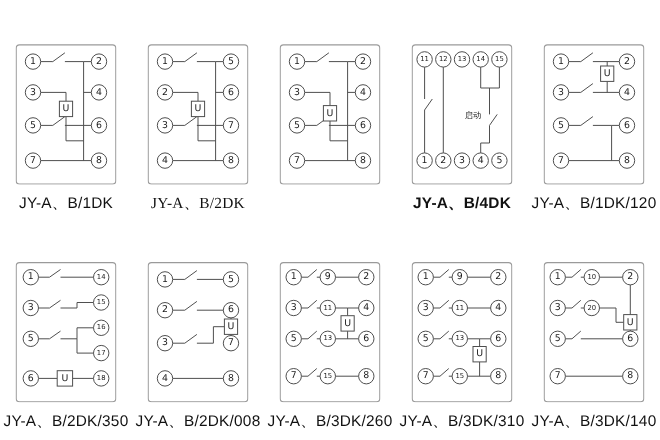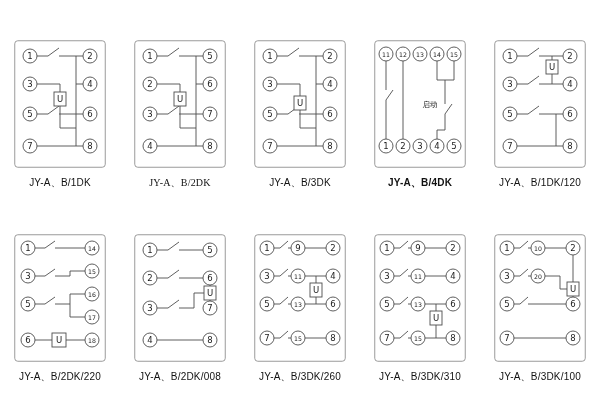--- a/index.html
+++ b/index.html
@@ -11,21 +11,21 @@
   #grid{
     display:grid;
     grid-template-columns:repeat(5,120px);
     row-gap:44px;
     padding-top:40px;
     justify-items:center;
   }
   .cell{display:flex;flex-direction:column;align-items:center;}
   .dlabel{
     margin-top:8px;
-    font-size:10px;
+    font-size:14px;
     color:#111111;
     white-space:nowrap;
     letter-spacing:0.2px;
     text-align:right;
   }
   svg{display:block;}
   svg text{
     font-family:"DejaVu Sans", sans-serif;
     fill:#1a1a1a;
     stroke:none;
@@ -203,21 +203,20 @@
         </g>
         <g>
           <circle cx="76" cy="106" r="7" fill="#ffffff" stroke="#4d4d4d" stroke-width="0.9"></circle>
           <text x="76" y="106" text-anchor="middle" dominant-baseline="central" font-size="8.5">8</text>
         </g>
         <g>
           <rect x="40" y="56" width="12" height="14" fill="#ffffff" stroke="#4d4d4d" stroke-width="0.9"></rect>
           <text x="46" y="63" text-anchor="middle" dominant-baseline="central" font-size="8.5">U</text>
         </g>
       </svg>
-      <div class="dlabel" style="color: rgb(17, 17, 17);">JY-A、B/3DK</div>
     </div>
     <div class="cell">
       <svg viewBox="0 0 92 128" width="92" height="128">
         <rect x="0.75" y="0.75" width="90.5" height="126.5" rx="3" fill="none" stroke="#9a9a9a" stroke-width="1"></rect>
         <g stroke="#4d4d4d" stroke-width="0.9" fill="none">
           <polyline points="12,21 12,50"></polyline>
           <polyline points="12,60 12,99"></polyline>
           <polyline points="29,21 29,99"></polyline>
           <polyline points="63,21 63,40"></polyline>
           <polyline points="80,21 80,40"></polyline>
@@ -386,21 +385,21 @@
         </g>
         <g>
           <circle cx="78" cy="106" r="7" fill="#ffffff" stroke="#4d4d4d" stroke-width="0.9"></circle>
           <text x="78" y="106" text-anchor="middle" dominant-baseline="central" font-size="6.2">18</text>
         </g>
         <g>
           <rect x="38" y="99" width="14" height="14" fill="#ffffff" stroke="#4d4d4d" stroke-width="0.9"></rect>
           <text x="45" y="106" text-anchor="middle" dominant-baseline="central" font-size="8.5">U</text>
         </g>
       </svg>
-      <div class="dlabel" style="color: rgb(17, 17, 17);">JY-A、B/2DK/220</div>
+      <div class="dlabel" style="color: rgb(17, 17, 17);">JY-A、B/2DK/350</div>
     </div>
     <div class="cell">
       <svg viewBox="0 0 92 128" width="92" height="128">
         <rect x="0.75" y="0.75" width="90.5" height="126.5" rx="3" fill="none" stroke="#9a9a9a" stroke-width="1"></rect>
         <g stroke="#4d4d4d" stroke-width="0.9" fill="none">
           <polyline points="23,16 34,16"></polyline>
           <polyline points="45,16 69,16"></polyline>
           <polyline points="23,44 34,44"></polyline>
           <polyline points="45,44 69,44"></polyline>
           <polyline points="23,74 34,74"></polyline>
@@ -668,15 +667,15 @@
         </g>
         <g>
           <circle cx="79" cy="104" r="7" fill="#ffffff" stroke="#4d4d4d" stroke-width="0.9"></circle>
           <text x="79" y="104" text-anchor="middle" dominant-baseline="central" font-size="8.5">8</text>
         </g>
         <g>
           <rect x="73" y="48" width="12" height="14" fill="#ffffff" stroke="#4d4d4d" stroke-width="0.9"></rect>
           <text x="79" y="55" text-anchor="middle" dominant-baseline="central" font-size="8.5">U</text>
         </g>
       </svg>
-      <div class="dlabel" style="color: rgb(17, 17, 17);">JY-A、B/3DK/100</div>
+      <div class="dlabel" style="color: rgb(17, 17, 17);">JY-A、B/3DK/140</div>
     </div>
   </div>
 
 </body></html>

